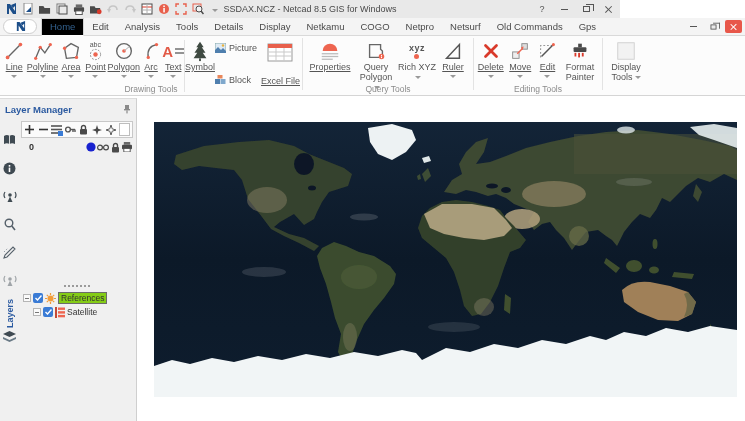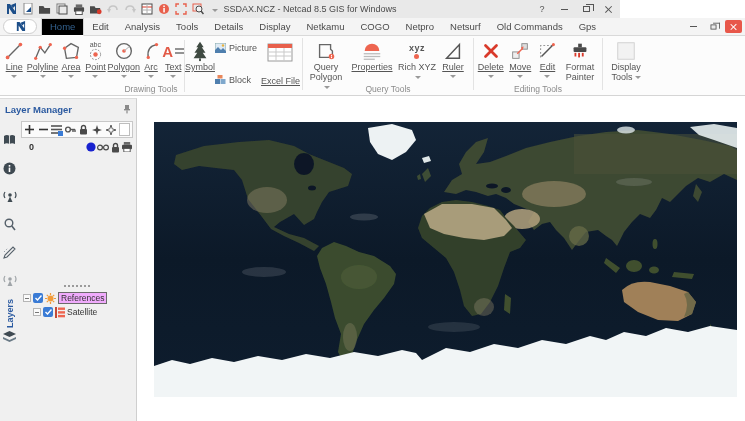--- a/index.html
+++ b/index.html
@@ -80,21 +80,21 @@
   
   #splitter { position:absolute; left:21px; top:184px; width:112px; height:6px; display:flex; align-items:center; justify-content:center; }
   #splitter .dots { width:26px; border-top:2px dotted #9a9a9a; }
   #tree { position:absolute; left:21px; top:192px; width:116px; }
   .trow { display:flex; align-items:center; height:14px; gap:2px; }
   .indent1 { padding-left:2px; } .indent2 { padding-left:12px; } .indent3 { padding-left:26px; }
   .expander { width:8px; height:8px; background:#fafafa; border:1px solid #b5b5b5; position:relative; flex:none; }
   .expander:before { content:""; position:absolute; left:1px; top:3px; width:4px; height:1px; background:#777; }
   .cbx { width:10px; height:10px; background:#3a7bd5; border-radius:2px; flex:none; display:flex; align-items:center; justify-content:center; }
   .tlabel { font-size:8.5px; color:#333; white-space:nowrap; }
-  .tlabel.selected { background:#f0abfc; border:1px solid #6b6b6b; padding:0 2px; }
+  .tlabel.selected { background:#84cc16; border:1px solid #6b6b6b; padding:0 2px; }
 
   
   #map { position:absolute; left:154px; top:26px; width:583px; height:275px; }
   svg { display:block; }
 </style>
 </head>
 <body>
 
 <div id="titlebar">
   <div id="qat">
@@ -339,37 +339,37 @@
           <line x1="17" y1="5" x2="17" y2="18" stroke="#c9c9c9"></line>
         </svg>
       <span class="rlb" style="margin-top:13px">Excel File</span>
     </div>
     <span class="glabel">Drawing Tools</span>
   </div>
 
   <div class="gsep"></div>
 
   <div class="rgroup" style="width:170px">
+    <div class="rbtn" style="width:50px">
+      <svg class="ric" viewBox="0 0 24 24">
+          <path d="M4 12 A8 8 0 0 1 20 12 Z" fill="#ee6550"></path>
+          <line x1="3" y1="15" x2="21" y2="15" stroke="#bbb" stroke-width="1.4"></line>
+          <line x1="3" y1="18" x2="21" y2="18" stroke="#bbb" stroke-width="1.4"></line>
+          <line x1="3" y1="21" x2="15" y2="21" stroke="#bbb" stroke-width="1.4"></line>
+        </svg>
+      <span class="rlb">Properties</span>
+    </div>
     <div class="rbtn" style="width:42px">
       <svg class="ric" viewBox="0 0 24 24">
           <path d="M5 5 L17 5 L17 10 L19 12 L19 19 L5 19 Z" fill="none" stroke="#666" stroke-width="1.5"></path>
           <circle cx="18" cy="18" r="3" fill="#ee6550"></circle>
           <rect x="17.4" y="16.2" width="1.2" height="1.2" fill="#fff"></rect>
           <rect x="17.4" y="18" width="1.2" height="1.8" fill="#fff"></rect>
         </svg>
       <span class="rlb2"><span>Query Polygon</span><span class="car inline"></span></span>
-    </div>
-    <div class="rbtn" style="width:50px">
-      <svg class="ric" viewBox="0 0 24 24">
-          <path d="M4 12 A8 8 0 0 1 20 12 Z" fill="#ee6550"></path>
-          <line x1="3" y1="15" x2="21" y2="15" stroke="#bbb" stroke-width="1.4"></line>
-          <line x1="3" y1="18" x2="21" y2="18" stroke="#bbb" stroke-width="1.4"></line>
-          <line x1="3" y1="21" x2="15" y2="21" stroke="#bbb" stroke-width="1.4"></line>
-        </svg>
-      <span class="rlb">Properties</span>
     </div>
     <div class="rbtn" style="width:40px">
       <div style="height:22px;display:flex;flex-direction:column;align-items:center;justify-content:center;gap:1px">
         <span class="xyz-t">xyz</span>
         <span class="dot-red"></span>
       </div>
       <span class="rlb2"><span>Rich XYZ</span><span class="car inline"></span></span>
     </div>
     <div class="rbtn" style="width:32px">
       <svg class="ric" viewBox="0 0 24 24">

